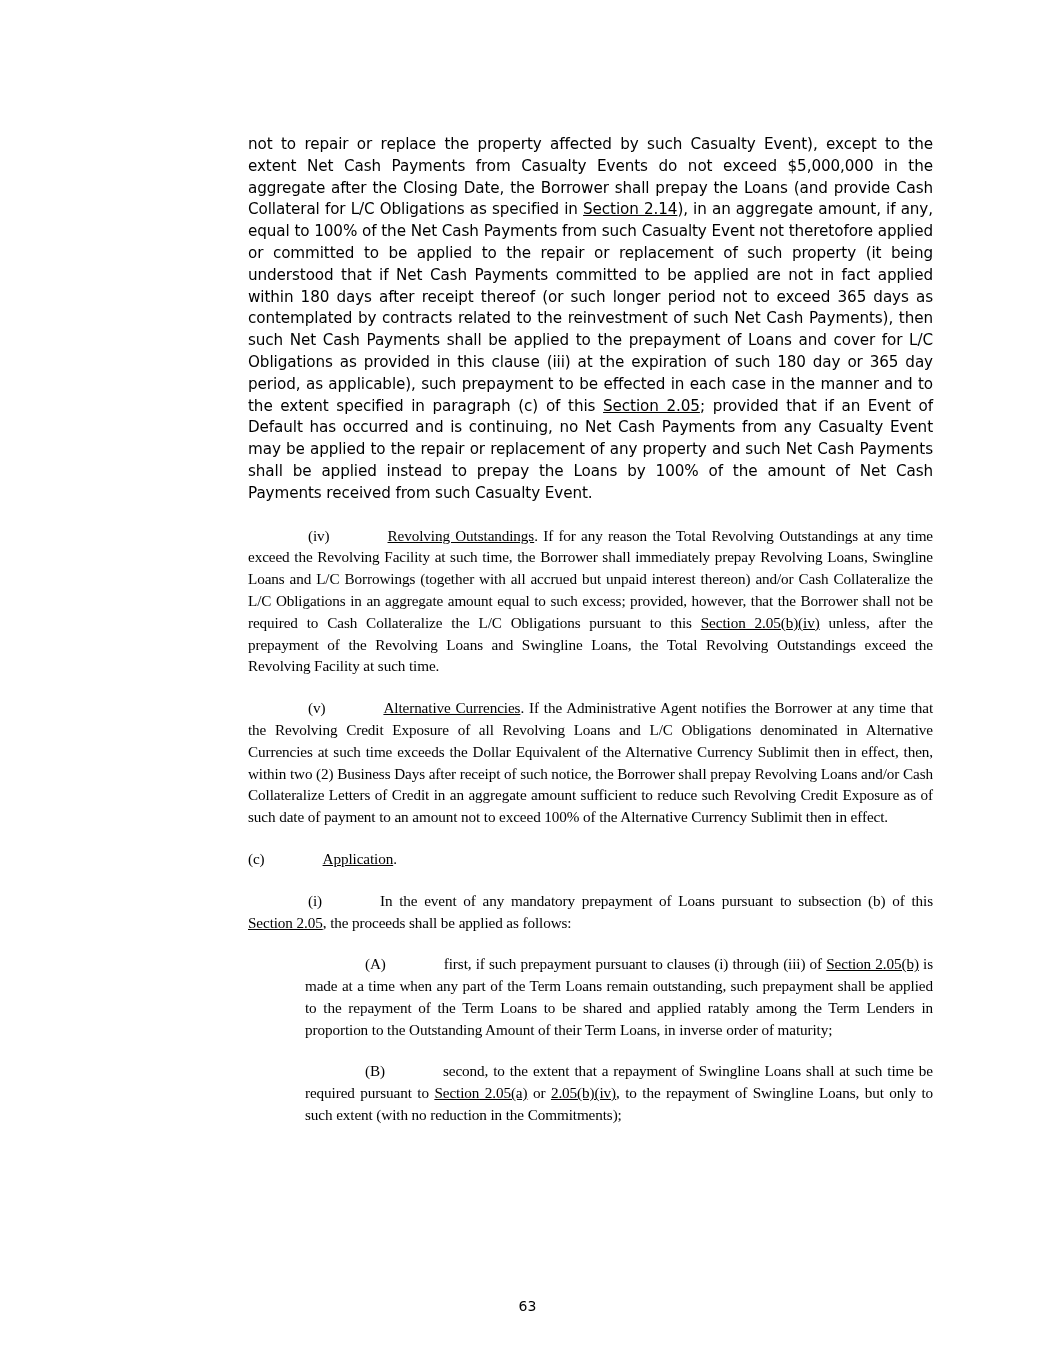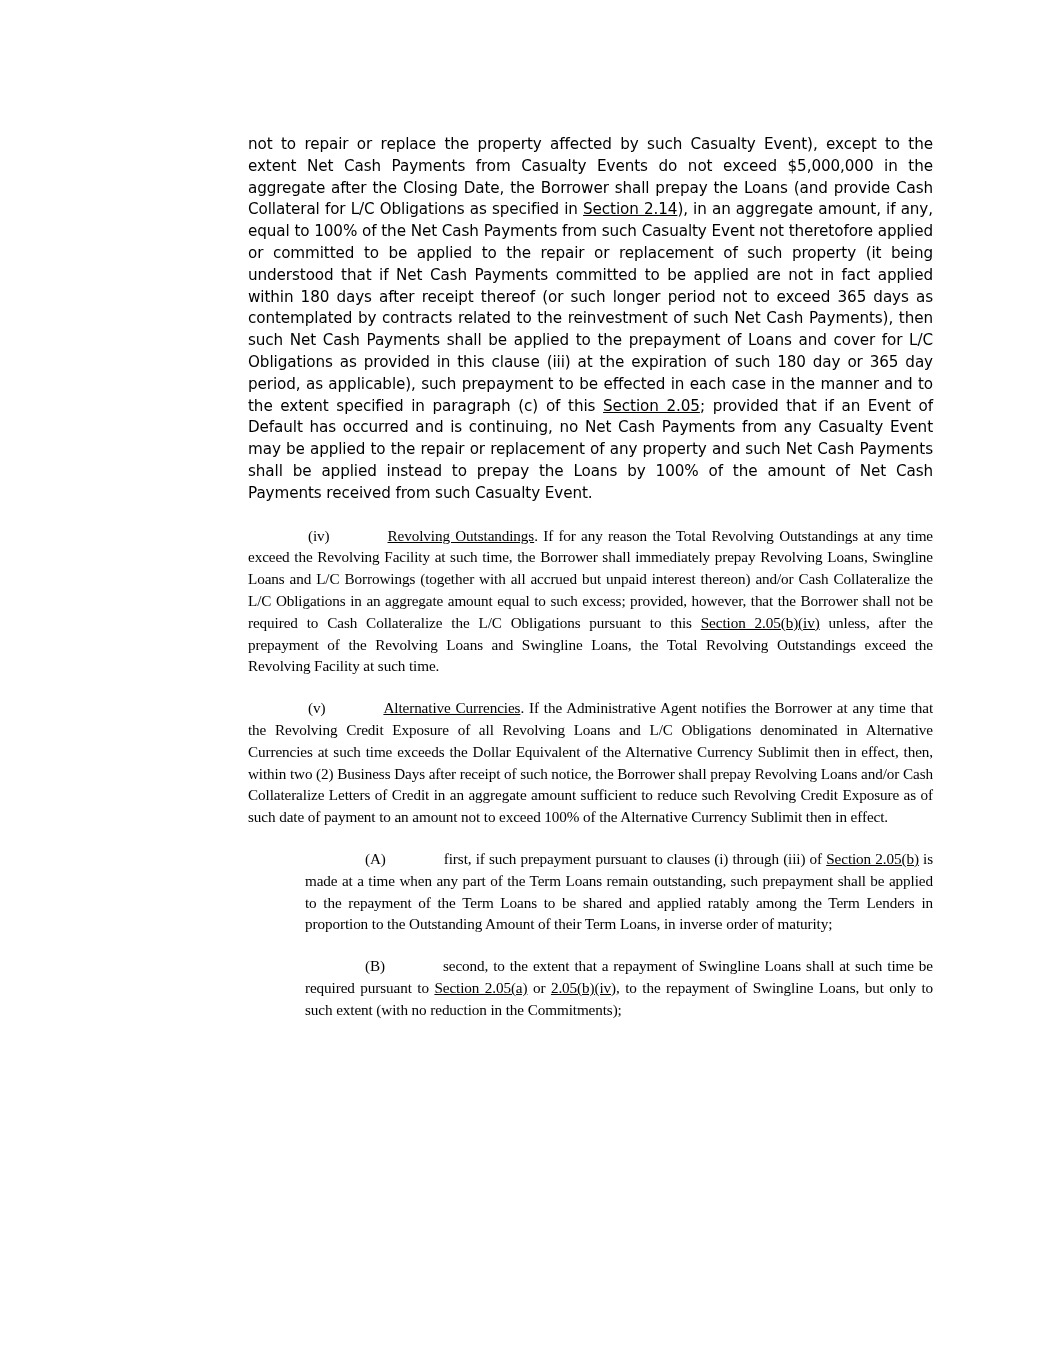--- a/index.html
+++ b/index.html
@@ -59,21 +59,24 @@
 
 <div class="page">
   <div class="content">
 
     <p id="par0"><span>not to repair or replace the property affected by such Casualty Event), except to the extent Net Cash Payments from Casualty Events do not exceed $5,000,000 in the aggregate after the Closing Date, the Borrower shall prepay the Loans (and provide Cash Collateral for L/C Obligations as specified in </span><span class="u">Section 2.14</span><span>), in an aggregate amount, if any, equal to 100% of the Net Cash Payments from such Casualty Event not theretofore applied or committed to be applied to the repair or replacement of such property (it being understood that if Net Cash Payments committed to be applied are not in fact applied within 180 days after receipt thereof (or such longer period not to exceed 365 days as contemplated by contracts related to the reinvestment of such Net Cash Payments), then such Net Cash Payments shall be applied to the prepayment of Loans and cover for L/C Obligations as provided in this clause (iii) at the expiration of such 180 day or 365 day period, as applicable), such prepayment to be effected in each case in the manner and to the extent specified in paragraph (c) of this </span><span class="u">Section 2.05</span><span>; provided that if an Event of Default has occurred and is continuing, no Net Cash Payments from any Casualty Event may be applied to the repair or replacement of any property and such Net Cash Payments shall be applied instead to prepay the Loans by 100% of the amount of Net Cash Payments received from such Casualty Event.</span></p>
 
     <p class="gap" id="par1"><span class="tab-60" style="width:60px"></span><span>(iv)</span><span class="tab-58"></span><span class="u">Revolving Outstandings</span><span>. If for any reason the Total Revolving Outstandings at any time exceed the Revolving Facility at such time, the Borrower shall immediately prepay Revolving Loans, Swingline Loans and L/C Borrowings (together with all accrued but unpaid interest thereon) and/or Cash Collateralize the L/C Obligations in an aggregate amount equal to such excess; provided, however, that the Borrower shall not be required to Cash Collateralize the L/C Obligations pursuant to this </span><span class="u">Section 2.05(b)(iv)</span><span> unless, after the prepayment of the Revolving Loans and Swingline Loans, the Total Revolving Outstandings exceed the Revolving Facility at such time.</span></p>
 
     <p class="gap" id="par2"><span class="tab-60" style="width:60px"></span><span>(v)</span><span class="tab-58"></span><span class="u">Alternative Currencies</span><span>. If the Administrative Agent notifies the Borrower at any time that the Revolving Credit Exposure of all Revolving Loans and L/C Obligations denominated in Alternative Currencies at such time exceeds the Dollar Equivalent of the Alternative Currency Sublimit then in effect, then, within two (2) Business Days after receipt of such notice, the Borrower shall prepay Revolving Loans and/or Cash Collateralize Letters of Credit in an aggregate amount sufficient to reduce such Revolving Credit Exposure as of such date of payment to an amount not to exceed 100% of the Alternative Currency Sublimit then in effect.</span></p>
 
+    <p class="gap" id="par3"><span class="tab-60" style="width:0px"></span><span>(c)</span><span class="tab-58"></span><span class="u">Application</span><span>.</span></p>
 
+    <p class="gap" id="par4"><span class="tab-60" style="width:60px"></span><span>(i)</span><span class="tab-58"></span><span>In the event of any mandatory prepayment of Loans pursuant to subsection (b) of this </span><span class="u">Section 2.05</span><span>, the proceeds shall be applied as follows:</span></p>
 
     <p class="gap sub" id="par5"><span class="tab-60" style="width:60px"></span><span>(A)</span><span class="tab-58"></span><span>first, if such prepayment pursuant to clauses (i) through (iii) of </span><span class="u">Section 2.05(b)</span><span> is made at a time when any part of the Term Loans remain outstanding, such prepayment shall be applied to the repayment of the Term Loans to be shared and applied ratably among the Term Lenders in proportion to the Outstanding Amount of their Term Loans, in inverse order of maturity;</span></p>
 
     <p class="gap sub" id="par6"><span class="tab-60" style="width:60px"></span><span>(B)</span><span class="tab-58"></span><span>second, to the extent that a repayment of Swingline Loans shall at such time be required pursuant to </span><span class="u">Section 2.05(a)</span><span> or </span><span class="u">2.05(b)(iv)</span><span>, to the repayment of Swingline Loans, but only to such extent (with no reduction in the Commitments);</span></p>
 
   </div>
 
+  <div class="footer">63</div>
 </div>
 
 </body></html>

